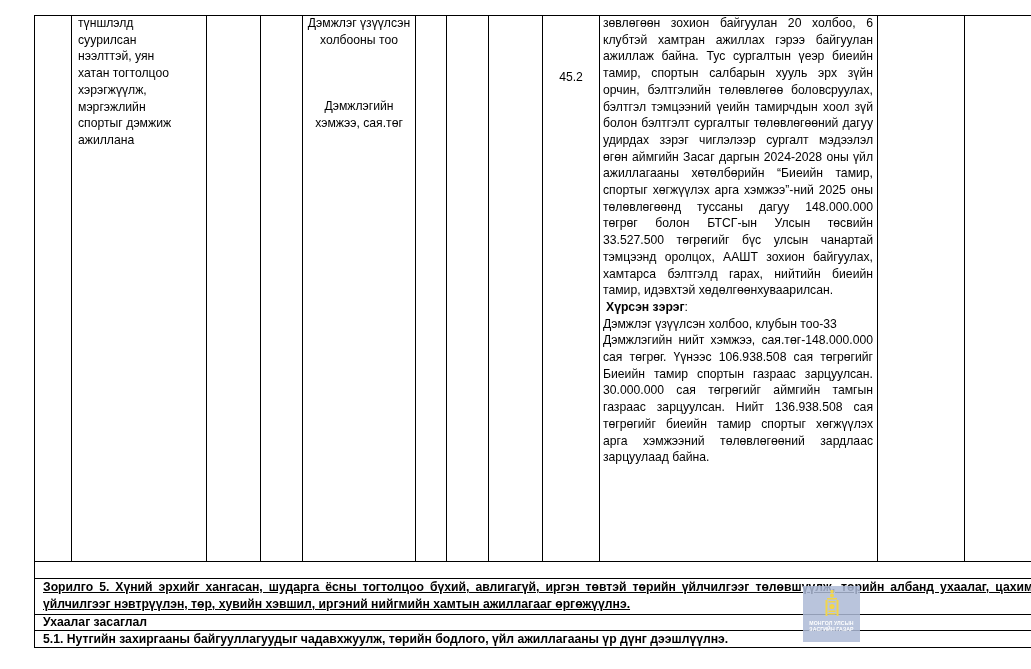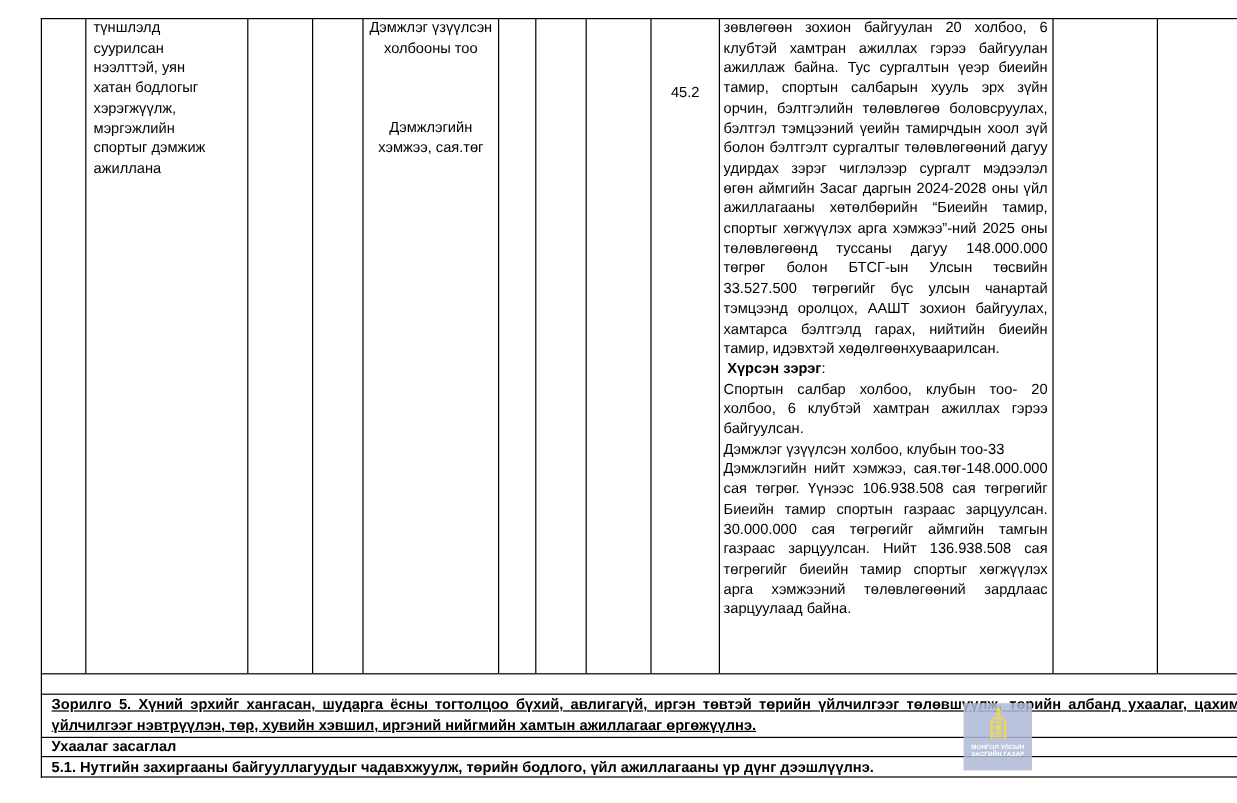--- a/index.html
+++ b/index.html
@@ -46,42 +46,41 @@
   <div class="vline" style="left:583px; top:15px; height:546px;"></div>
   <div class="vline" style="left:861px; top:15px; height:546px;"></div>
   <div class="vline" style="left:948px; top:15px; height:546px;"></div>
 
   <div class="cell" style="left:62px; top:15px; width:121px;">
     <span class="para">түншлэлд</span>
     <span class="para">суурилсан</span>
     <span class="para just" style="display:flex; justify-content:space-between;">
       <span>нээлттэй, уян</span>
     </span>
-    <span class="para">хатан бодлогыг</span>
+    <span class="para">хатан тогтолцоо</span>
     <span class="para">хэрэгжүүлж,</span>
     <span class="para">мэргэжлийн</span>
     <span class="para">спортыг дэмжиж</span>
     <span class="para">ажиллана</span>
   </div>
 
   <div class="cell center" style="left:290px; top:15px; width:106px;">
     <span class="para" style="margin-bottom:50px;">Дэмжлэг үзүүлсэн холбооны тоо</span>
     <span class="para">Дэмжлэгийн хэмжээ, сая.төг</span>
   </div>
 
   <div class="cell center" style="left:527px; top:69px; width:56px;">
     <span>45.2</span>
   </div>
 
   <div class="cell just" style="left:587px; top:15px; width:270px;">
     <span class="para">зөвлөгөөн зохион байгуулан 20 холбоо, 6 клубтэй хамтран ажиллах гэрээ байгуулан ажиллаж байна. Тус сургалтын үеэр биеийн тамир, спортын салбарын хууль эрх зүйн орчин, бэлтгэлийн төлөвлөгөө боловсруулах, бэлтгэл тэмцээний үеийн тамирчдын хоол зүй болон бэлтгэлт сургалтыг төлөвлөгөөний дагуу удирдах зэрэг чиглэлээр сургалт мэдээлэл өгөн аймгийн Засаг даргын 2024-2028 оны үйл ажиллагааны хөтөлбөрийн “Биеийн тамир, спортыг хөгжүүлэх арга хэмжээ”-ний 2025 оны төлөвлөгөөнд туссаны дагуу 148.000.000 төгрөг болон БТСГ-ын Улсын төсвийн 33.527.500 төгрөгийг бүс улсын чанартай тэмцээнд оролцох, ААШТ зохион байгуулах, хамтарса бэлтгэлд гарах, нийтийн биеийн тамир, идэвхтэй хөдөлгөөнхуваарилсан.</span>
     <span class="para" style="padding-left:3px;">
       <span class="bold">Хүрсэн зэрэг</span><span>:</span>
     </span>
-    <span class="para">Спортын салбар холбоо, клубын тоо- 20 холбоо, 6 клубтэй хамтран ажиллах гэрээ байгуулсан.</span>
     <span class="para">Дэмжлэг үзүүлсэн холбоо, клубын тоо-33</span>
     <span class="para">Дэмжлэгийн нийт хэмжээ, сая.төг-148.000.000 сая төгрөг. Үүнээс 106.938.508 сая төгрөгийг Биеийн тамир спортын газраас зарцуулсан. 30.000.000 сая төгрөгийг аймгийн тамгын газраас зарцуулсан. Нийт 136.938.508 сая төгрөгийг биеийн тамир спортыг хөгжүүлэх арга хэмжээний төлөвлөгөөний зардлаас зарцуулаад байна.</span>
   </div>
 
 
   <div class="row-text just" style="left:27px; top:579px; width:990px;text-decoration:underline;">Зорилго 5. Хүний эрхийг хангасан, шударга ёсны тогтолцоо бүхий, авлигагүй, иргэн төвтэй төрийн үйлчилгээг төлөвшүүлж, төрийн албанд ухаалаг, цахим үйлчилгээг нэвтрүүлэн, төр, хувийн хэвшил, иргэний нийгмийн хамтын ажиллагааг өргөжүүлнэ.</div>
 
   <div class="row-text" style="left:27px; top:614px; width:990px;">Ухаалаг засаглал</div>
 
   <div class="row-text" style="left:27px; top:631px; width:990px;">5.1. Нутгийн захиргааны байгууллагуудыг чадавхжуулж, төрийн бодлого, үйл ажиллагааны үр дүнг дээшлүүлнэ.</div>

